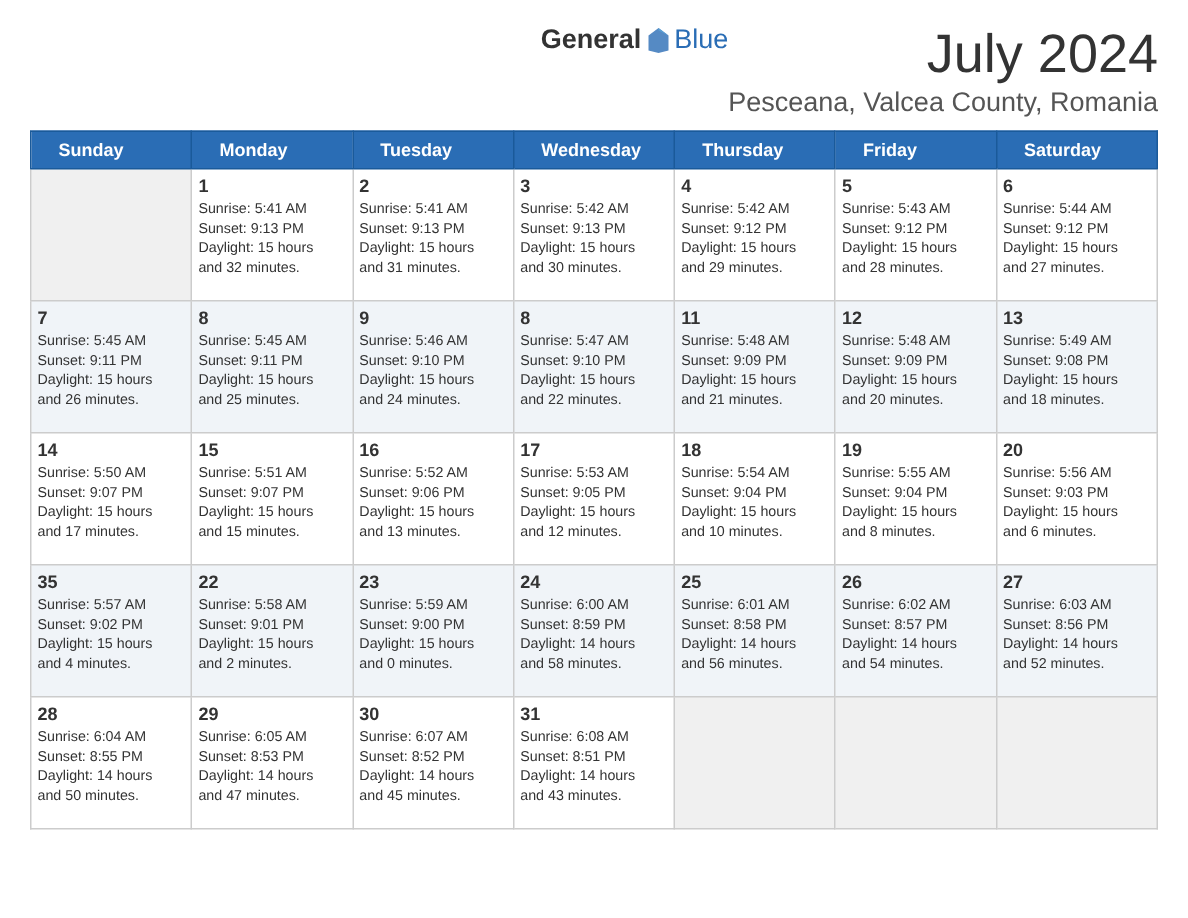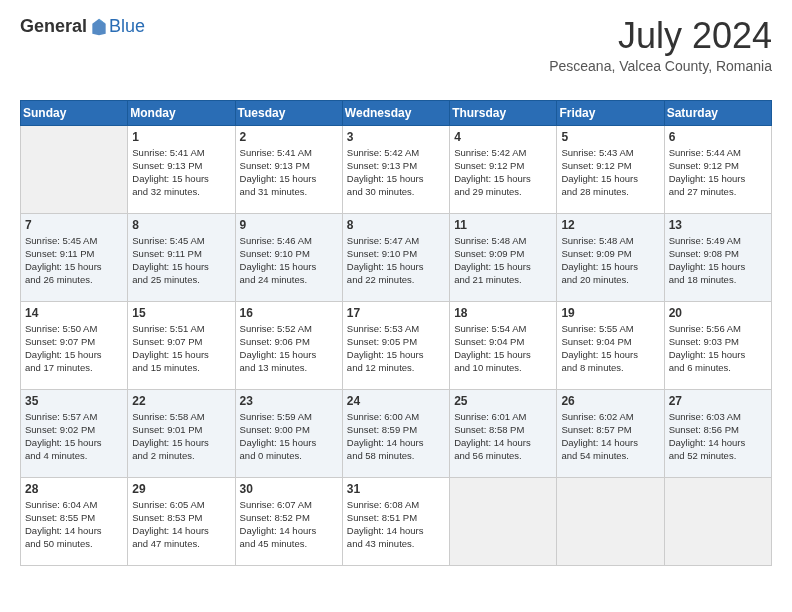--- a/index.html
+++ b/index.html
@@ -12,22 +12,22 @@
     }
     .page {
       width: 792px;
       height: 612px;
       background: #fff;
       padding: 16px 20px 12px 20px;
     }
     .header {
       display: flex;
       align-items: flex-start;
-      justify-content: space-between;
-      margin-bottom: 26px;
+      justify-content: flex-end;
+      margin-bottom: 8px;
     }
     .logo {
       display: flex;
       flex-direction: column;
       align-items: flex-start;
     }
     .logo-text {
       display: flex;
       align-items: center;
     }
@@ -49,33 +49,33 @@
     .title-area {
       text-align: right;
     }
     .month-title {
       font-size: 36px;
       font-weight: normal;
       color: #333;
       line-height: 1.1;
     }
     .location {
-      font-size: 14px;
+      font-size: 18px;
       color: #555;
       margin-top: 2px;
     }
     .calendar {
       width: 100%;
       border-collapse: collapse;
       font-size: 10px;
     }
     .calendar thead th {
       background: #2a6db5;
       color: #fff;
-      padding: 5px 2px;
+      padding: 5px 18px;
       text-align: left;
       font-size: 12px;
       font-weight: bold;
       border: 1px solid #1a5a9a;
     }
     .calendar tbody td {
       border: 1px solid #ccc;
       vertical-align: top;
       padding: 4px 4px 4px 4px;
       width: calc(100% / 7);

